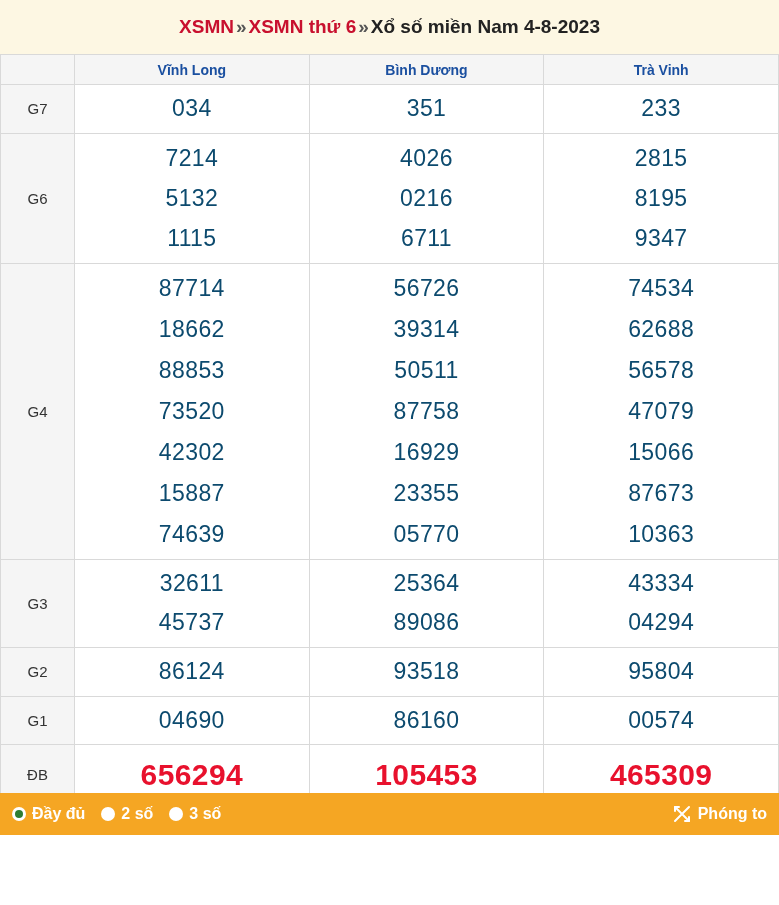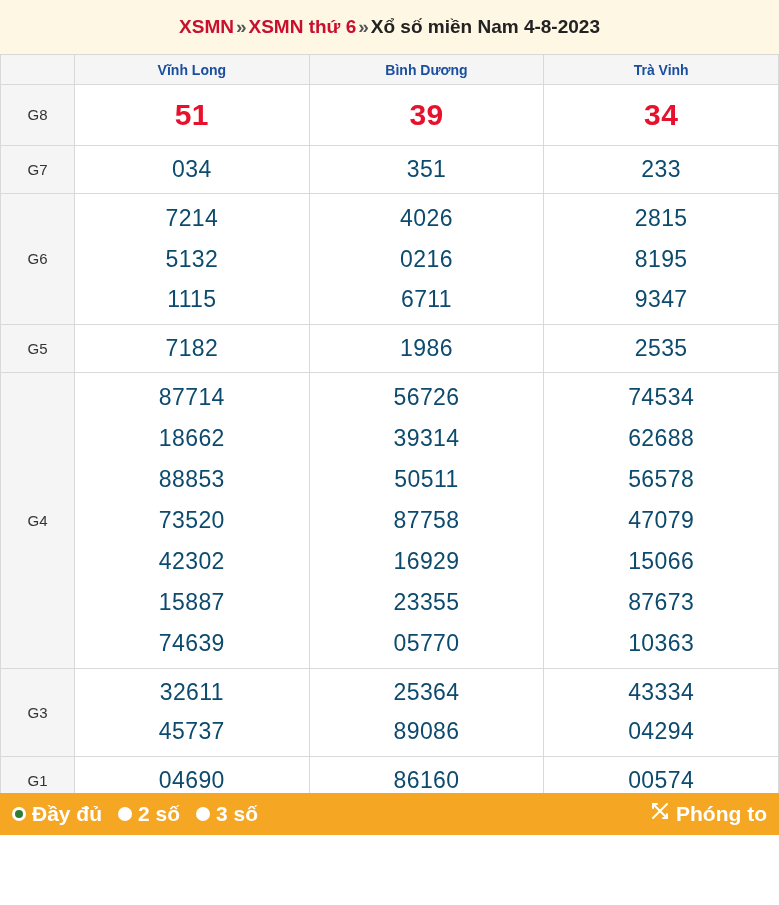--- a/index.html
+++ b/index.html
@@ -124,21 +124,21 @@
   .footer {
     flex: 0 0 auto;
     height: 42px;
     background: #f5a623;
     display: flex;
     align-items: center;
     justify-content: space-between;
     padding: 8px 12px;
     box-sizing: border-box;
     color: #ffffff;
-    font-size: 21px;
+    font-size: 16px;
     font-weight: bold;
   }
   .radios {
     display: flex;
     align-items: center;
     gap: 16px;
   }
   .radio {
     display: flex;
     align-items: center;
@@ -186,32 +186,20 @@
     <table class="results">
       <thead>
         <tr>
           <th class="corner"></th>
           <th class="prov">Vĩnh Long</th>
           <th class="prov">Bình Dương</th>
           <th class="prov">Trà Vinh</th>
         </tr>
       </thead>
       <tbody>
-        <tr class="g8">
-          <td class="lbl">G8</td>
-          <td class="num">
-              <span class="n">51</span>
-            </td>
-          <td class="num">
-              <span class="n">39</span>
-            </td>
-          <td class="num">
-              <span class="n">34</span>
-            </td>
-        </tr>
         <tr class="g7">
           <td class="lbl">G7</td>
           <td class="num">
               <span class="n">034</span>
             </td>
           <td class="num">
               <span class="n">351</span>
             </td>
           <td class="num">
               <span class="n">233</span>
@@ -227,32 +215,20 @@
           <td class="num">
             <span class="n">4026</span>
             <span class="n">0216</span>
             <span class="n">6711</span>
           </td>
           <td class="num">
             <span class="n">2815</span>
             <span class="n">8195</span>
             <span class="n">9347</span>
           </td>
-        </tr>
-        <tr class="g5">
-          <td class="lbl">G5</td>
-          <td class="num">
-              <span class="n">7182</span>
-            </td>
-          <td class="num">
-              <span class="n">1986</span>
-            </td>
-          <td class="num">
-              <span class="n">2535</span>
-            </td>
         </tr>
         <tr class="g4">
           <td class="lbl">G4</td>
           <td class="num">
             <span class="n">87714</span>
             <span class="n">18662</span>
             <span class="n">88853</span>
             <span class="n">73520</span>
             <span class="n">42302</span>
             <span class="n">15887</span>
@@ -284,20 +260,32 @@
             <span class="n">45737</span>
           </td>
           <td class="num">
             <span class="n">25364</span>
             <span class="n">89086</span>
           </td>
           <td class="num">
             <span class="n">43334</span>
             <span class="n">04294</span>
           </td>
+        </tr>
+        <tr class="g2">
+          <td class="lbl">G2</td>
+          <td class="num">
+              <span class="n">86124</span>
+            </td>
+          <td class="num">
+              <span class="n">93518</span>
+            </td>
+          <td class="num">
+              <span class="n">95804</span>
+            </td>
         </tr>
         <tr class="g1">
           <td class="lbl">G1</td>
           <td class="num">
               <span class="n">04690</span>
             </td>
           <td class="num">
               <span class="n">86160</span>
             </td>
           <td class="num">

